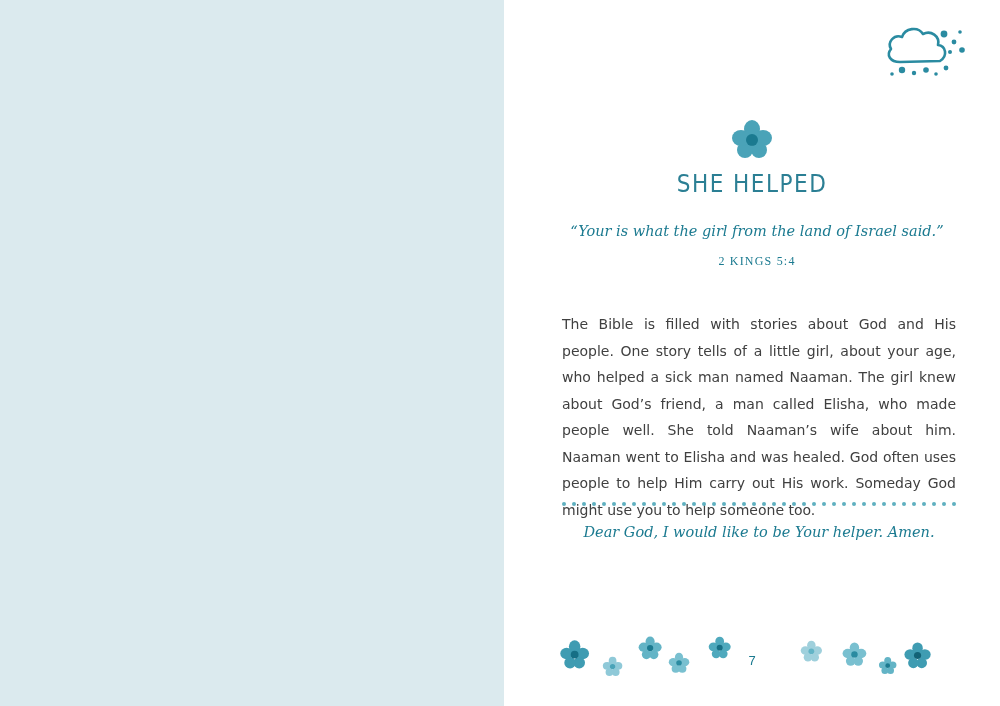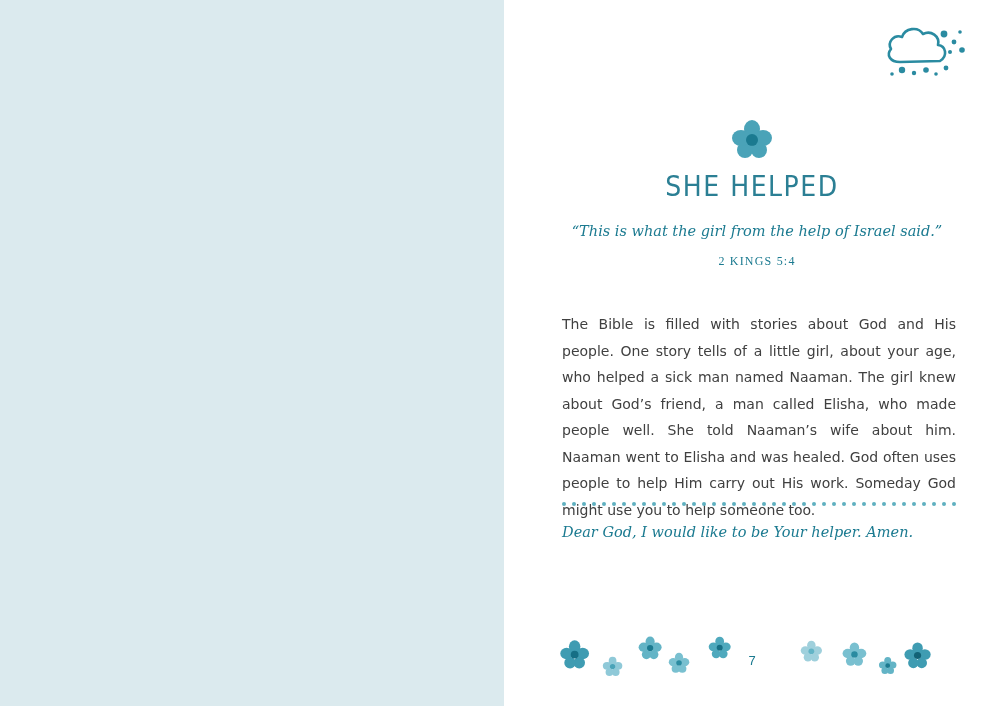--- a/index.html
+++ b/index.html
@@ -52,21 +52,21 @@
   }
 
   .title {
     position: absolute;
     top: 170px;
     left: 0;
     right: 0;
     text-align: center;
     color: #2b7f94;
     font-family: "DejaVu Sans", sans-serif;
-    font-size: 28px;
+    font-size: 24px;
     letter-spacing: 1.5px;
     font-weight: 400;
     text-transform: uppercase;
     font-stretch: condensed;
   }
 
   .verse {
     position: absolute;
     top: 222px;
     left: 56px;
@@ -120,20 +120,21 @@
     height: 4px;
     border-radius: 50%;
     background: #5fb0c0;
   }
 
   .prayer {
     position: absolute;
     top: 522px;
     left: 58px;
     width: 394px;
+    text-align: center;
     color: #1b7a90;
     font-family: "DejaVu Serif", serif;
     font-style: italic;
     font-size: 14.5px;
     line-height: 1.4;
   }
 
   
   .flower-band {
     position: absolute;
@@ -189,21 +190,21 @@
           <ellipse cx="29" cy="32" rx="8" ry="8"></ellipse>
           <ellipse cx="15" cy="32" rx="8" ry="8"></ellipse>
           <ellipse cx="11" cy="20" rx="9" ry="8"></ellipse>
         </g>
         <circle cx="22" cy="22" r="6" fill="#1b7a90"></circle>
       </svg>
     </div>
 
     <div class="title">SHE HELPED</div>
 
-    <div class="verse">“This is what the girl from the help of Israel said.”</div>
+    <div class="verse">“Your is what the girl from the land of Israel said.”</div>
     <div class="verse-ref">2 KINGS 5:4</div>
 
     <div class="body-text">The Bible is filled with stories about God and His people. One story tells of a little girl, about your age, who helped a sick man named Naaman. The girl knew about God’s friend, a man called Elisha, who made people well. She told Naaman’s wife about him. Naaman went to Elisha and was healed. God often uses people to help Him carry out His work. Someday God might use you to help someone too.</div>
 
     <div class="dot-divider">
       <span></span>
         <span></span>
         <span></span>
         <span></span>
         <span></span>

